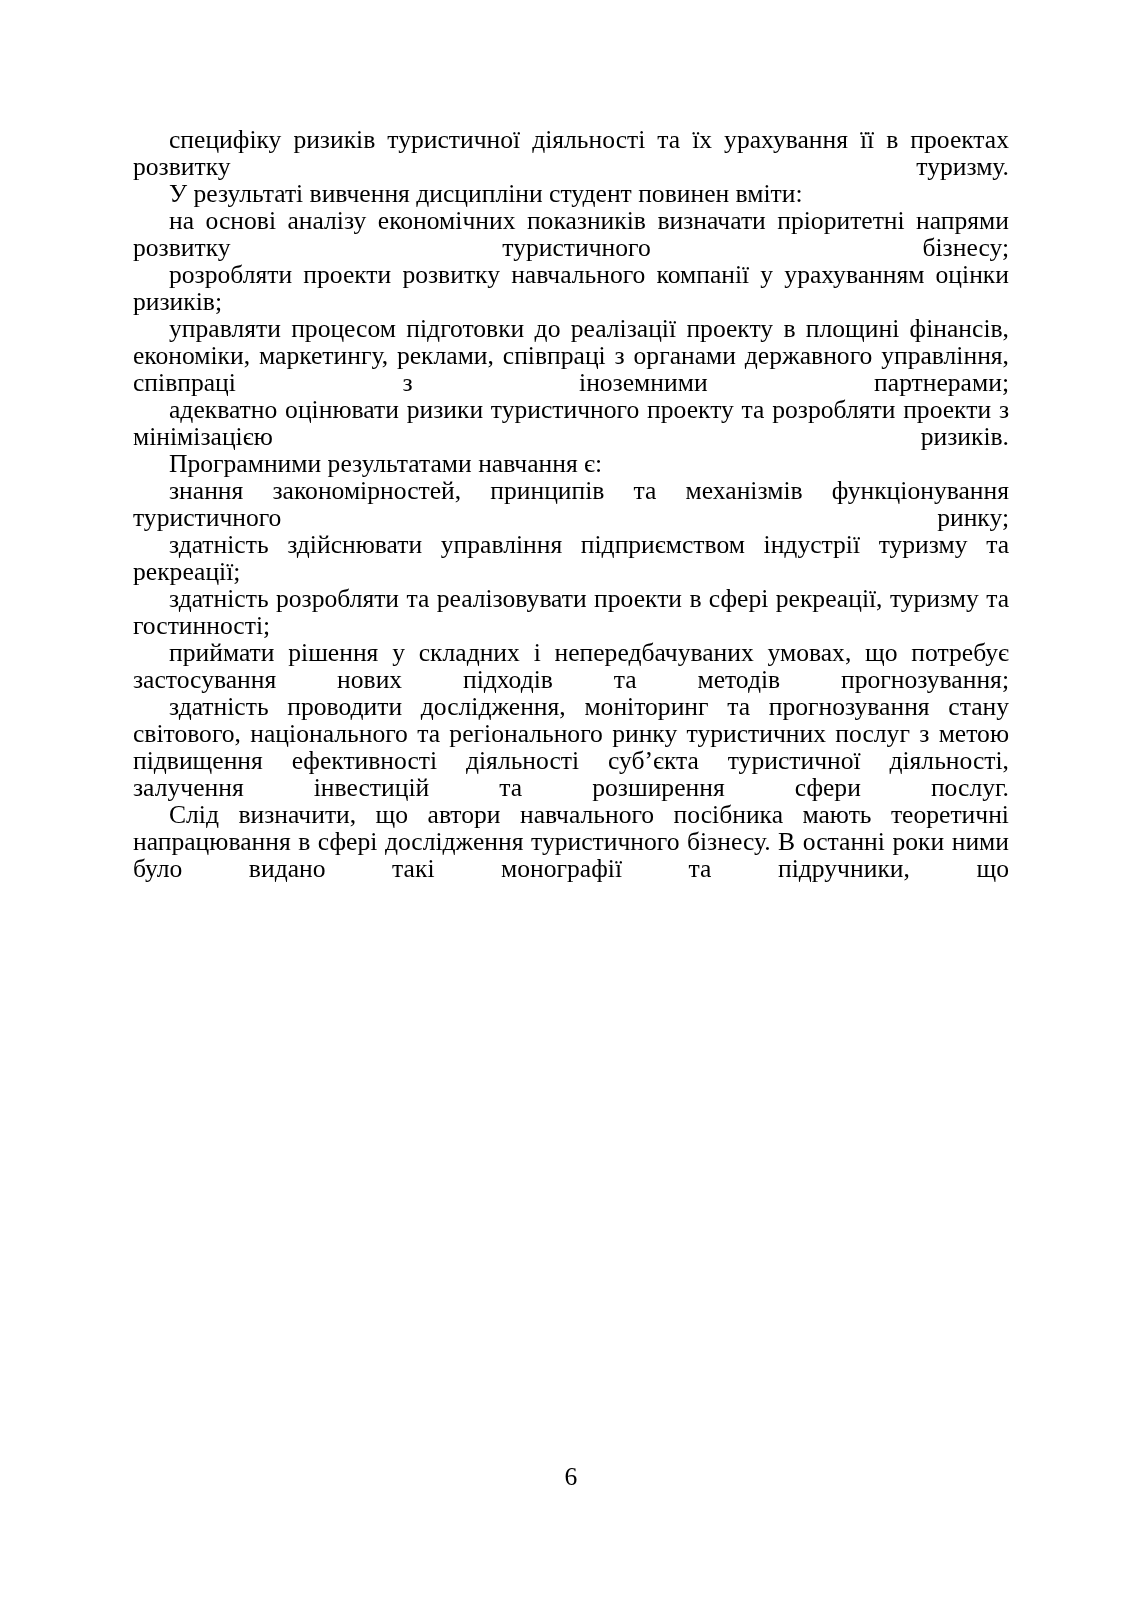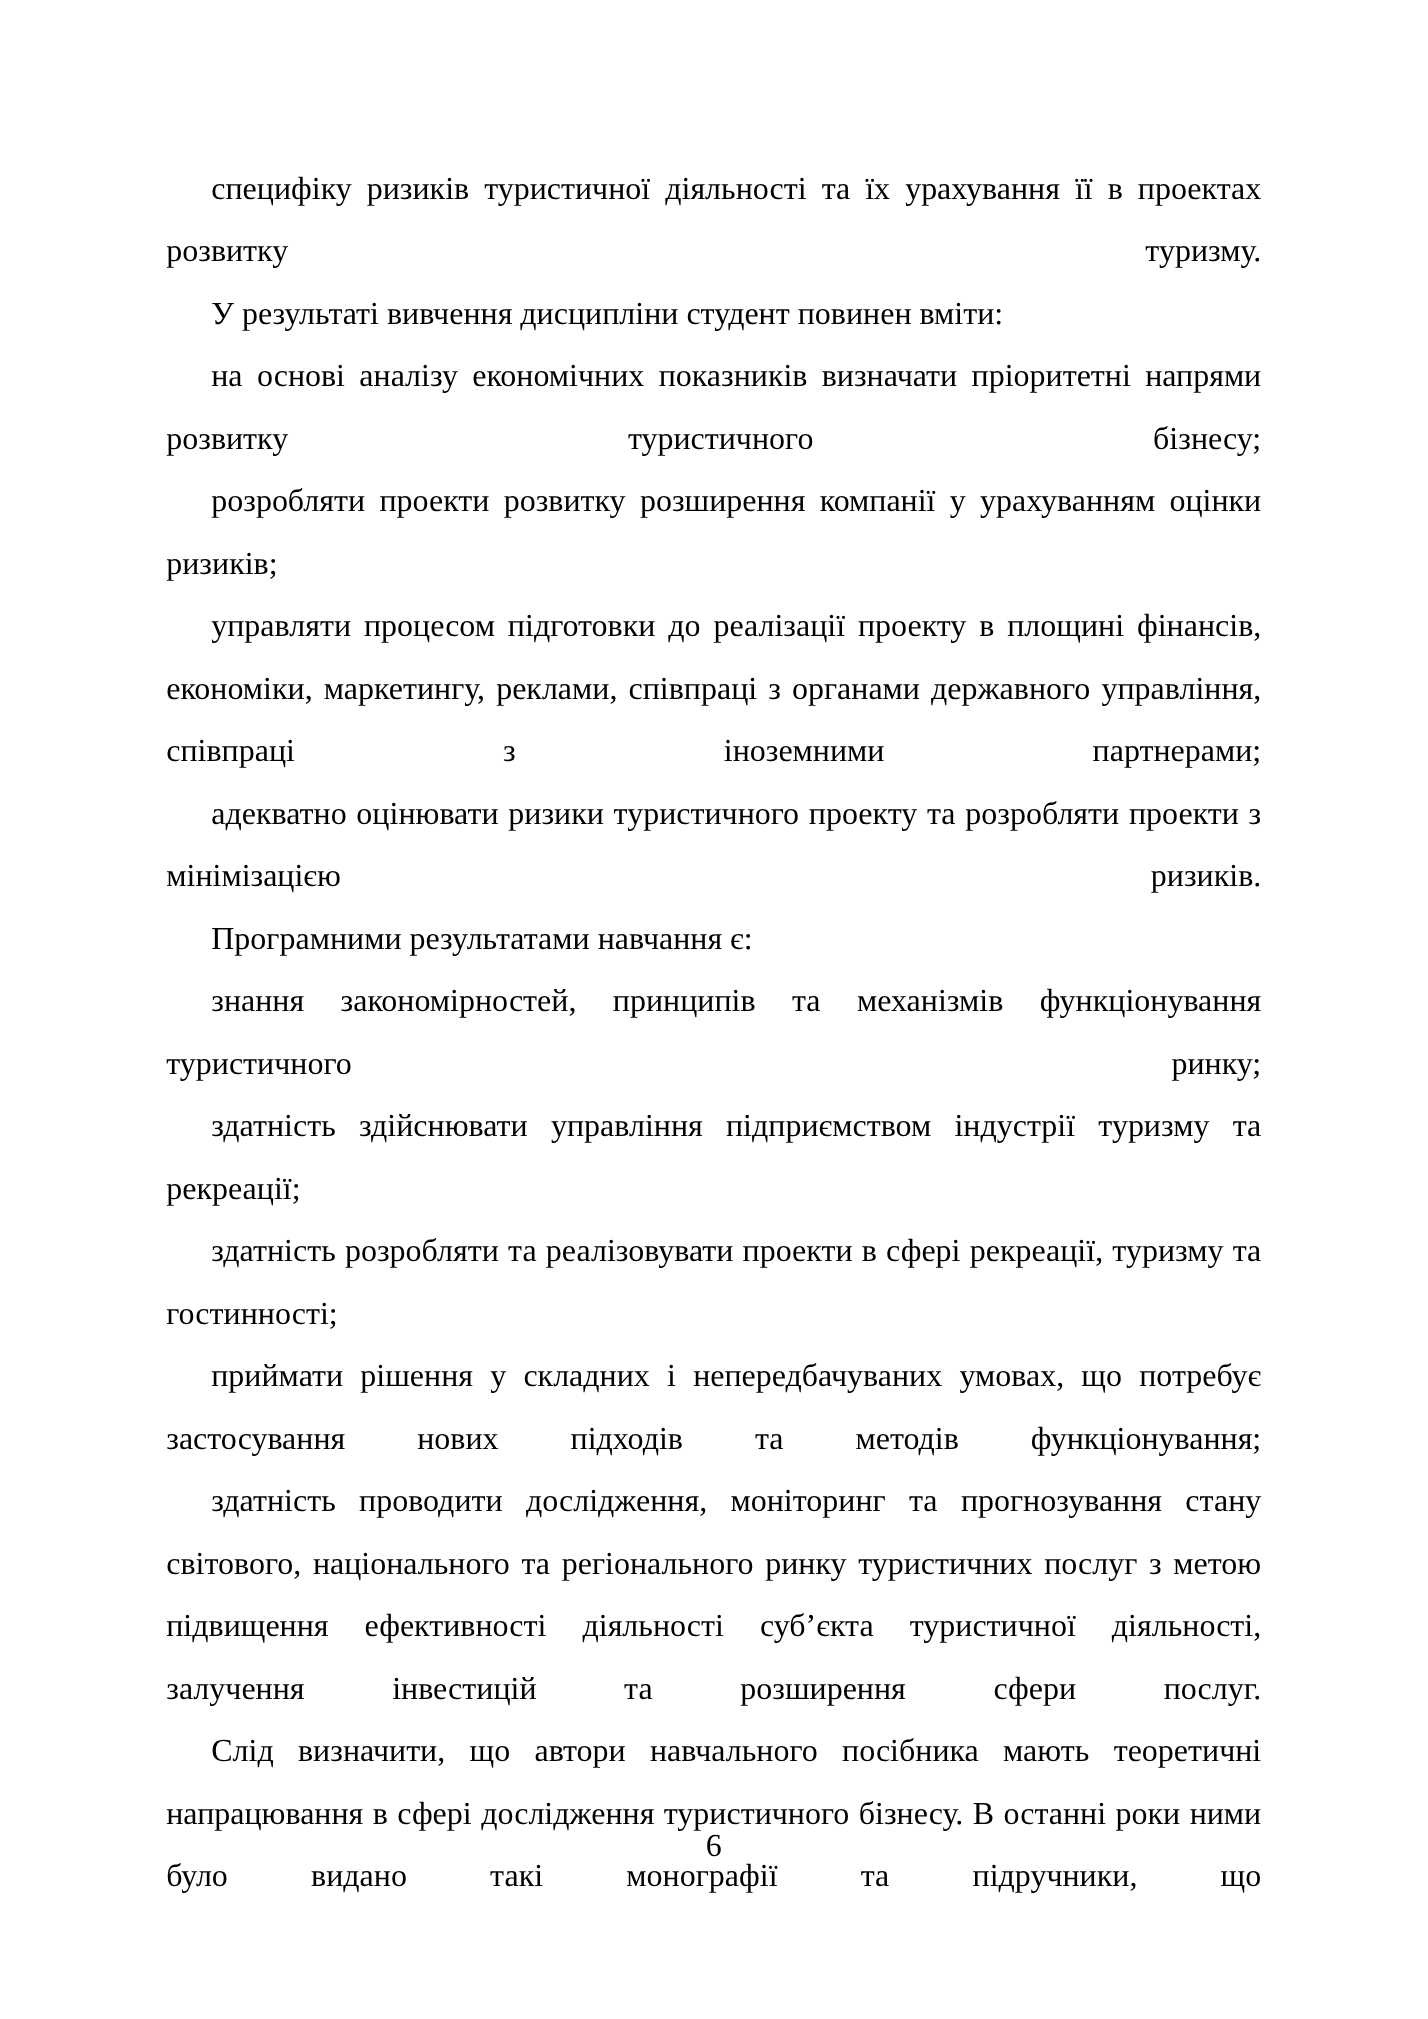--- a/index.html
+++ b/index.html
@@ -20,21 +20,21 @@
   .text-block {
     position: absolute;
     left: 133px;
     top: 126px;
     width: 876px;
   }
   p.para {
     margin: 0;
     padding: 0;
     font-size: 25.6px;
-    line-height: 50px;
+    line-height: 27px;
     text-align: justify;
     text-align-last: left;
     text-indent: 36px;
     word-spacing: 0px;
     -webkit-font-smoothing: none;
   }
   p.para.last-justified {
     text-align: justify;
     text-align-last: justify;
   }
@@ -51,27 +51,27 @@
 </style>
 </head>
 <body>
 
 <div class="page">
 
   <div class="text-block">
     <p class="para last-justified">специфіку ризиків туристичної діяльності та їх урахування її в проектах розвитку туризму.</p>
     <p class="para">У результаті вивчення дисципліни студент повинен вміти:</p>
     <p class="para last-justified">на основі аналізу економічних показників визначати пріоритетні напрями розвитку туристичного бізнесу;</p>
-    <p class="para last-justified">розробляти проекти розвитку розширення компанії у урахуванням оцінки ризиків;</p>
+    <p class="para last-justified">розробляти проекти розвитку навчального компанії у урахуванням оцінки ризиків;</p>
     <p class="para last-justified">управляти процесом підготовки до реалізації проекту в площині фінансів, економіки, маркетингу, реклами, співпраці з органами державного управління, співпраці з іноземними партнерами;</p>
     <p class="para last-justified">адекватно оцінювати ризики туристичного проекту та розробляти проекти з мінімізацією ризиків.</p>
     <p class="para">Програмними результатами навчання є:</p>
     <p class="para last-justified">знання закономірностей, принципів та механізмів функціонування туристичного ринку;</p>
     <p class="para last-justified">здатність здійснювати управління підприємством індустрії туризму та рекреації;</p>
     <p class="para last-justified">здатність розробляти та реалізовувати проекти в сфері рекреації, туризму та гостинності;</p>
-    <p class="para last-justified">приймати рішення у складних і непередбачуваних умовах, що потребує застосування нових підходів та методів функціонування;</p>
+    <p class="para last-justified">приймати рішення у складних і непередбачуваних умовах, що потребує застосування нових підходів та методів прогнозування;</p>
     <p class="para last-justified">здатність проводити дослідження, моніторинг та прогнозування стану світового, національного та регіонального ринку туристичних послуг з метою підвищення ефективності діяльності суб’єкта туристичної діяльності, залучення інвестицій та розширення сфери послуг.</p>
     <p class="para last-justified">Слід визначити, що автори навчального посібника мають теоретичні напрацювання в сфері дослідження туристичного бізнесу. В останні роки ними було видано такі монографії та підручники, що</p>
   </div>
 
   <div class="page-number">6</div>
 
 </div>
 
 </body></html>

